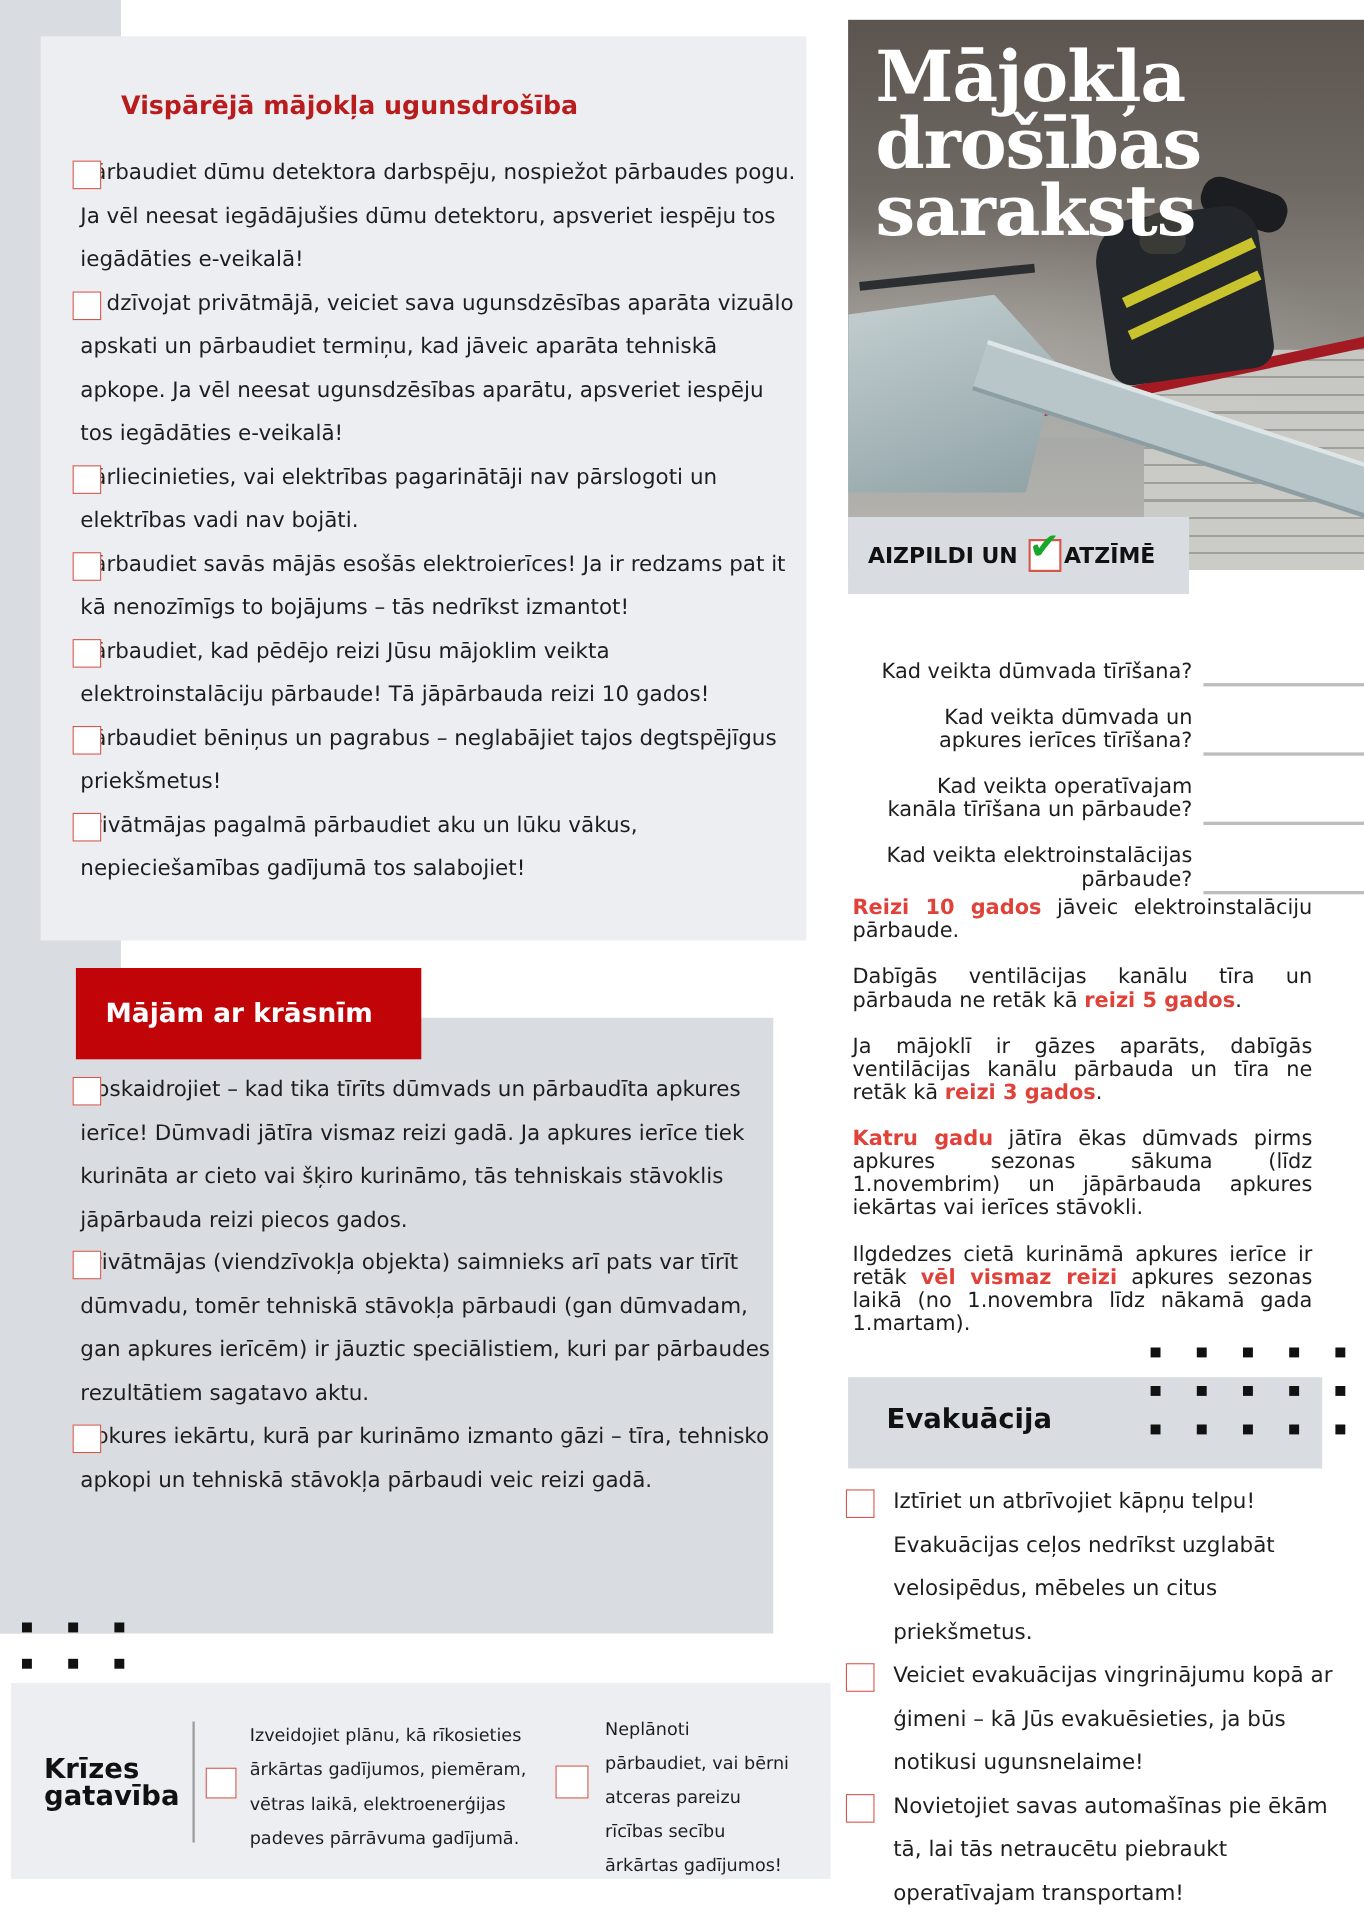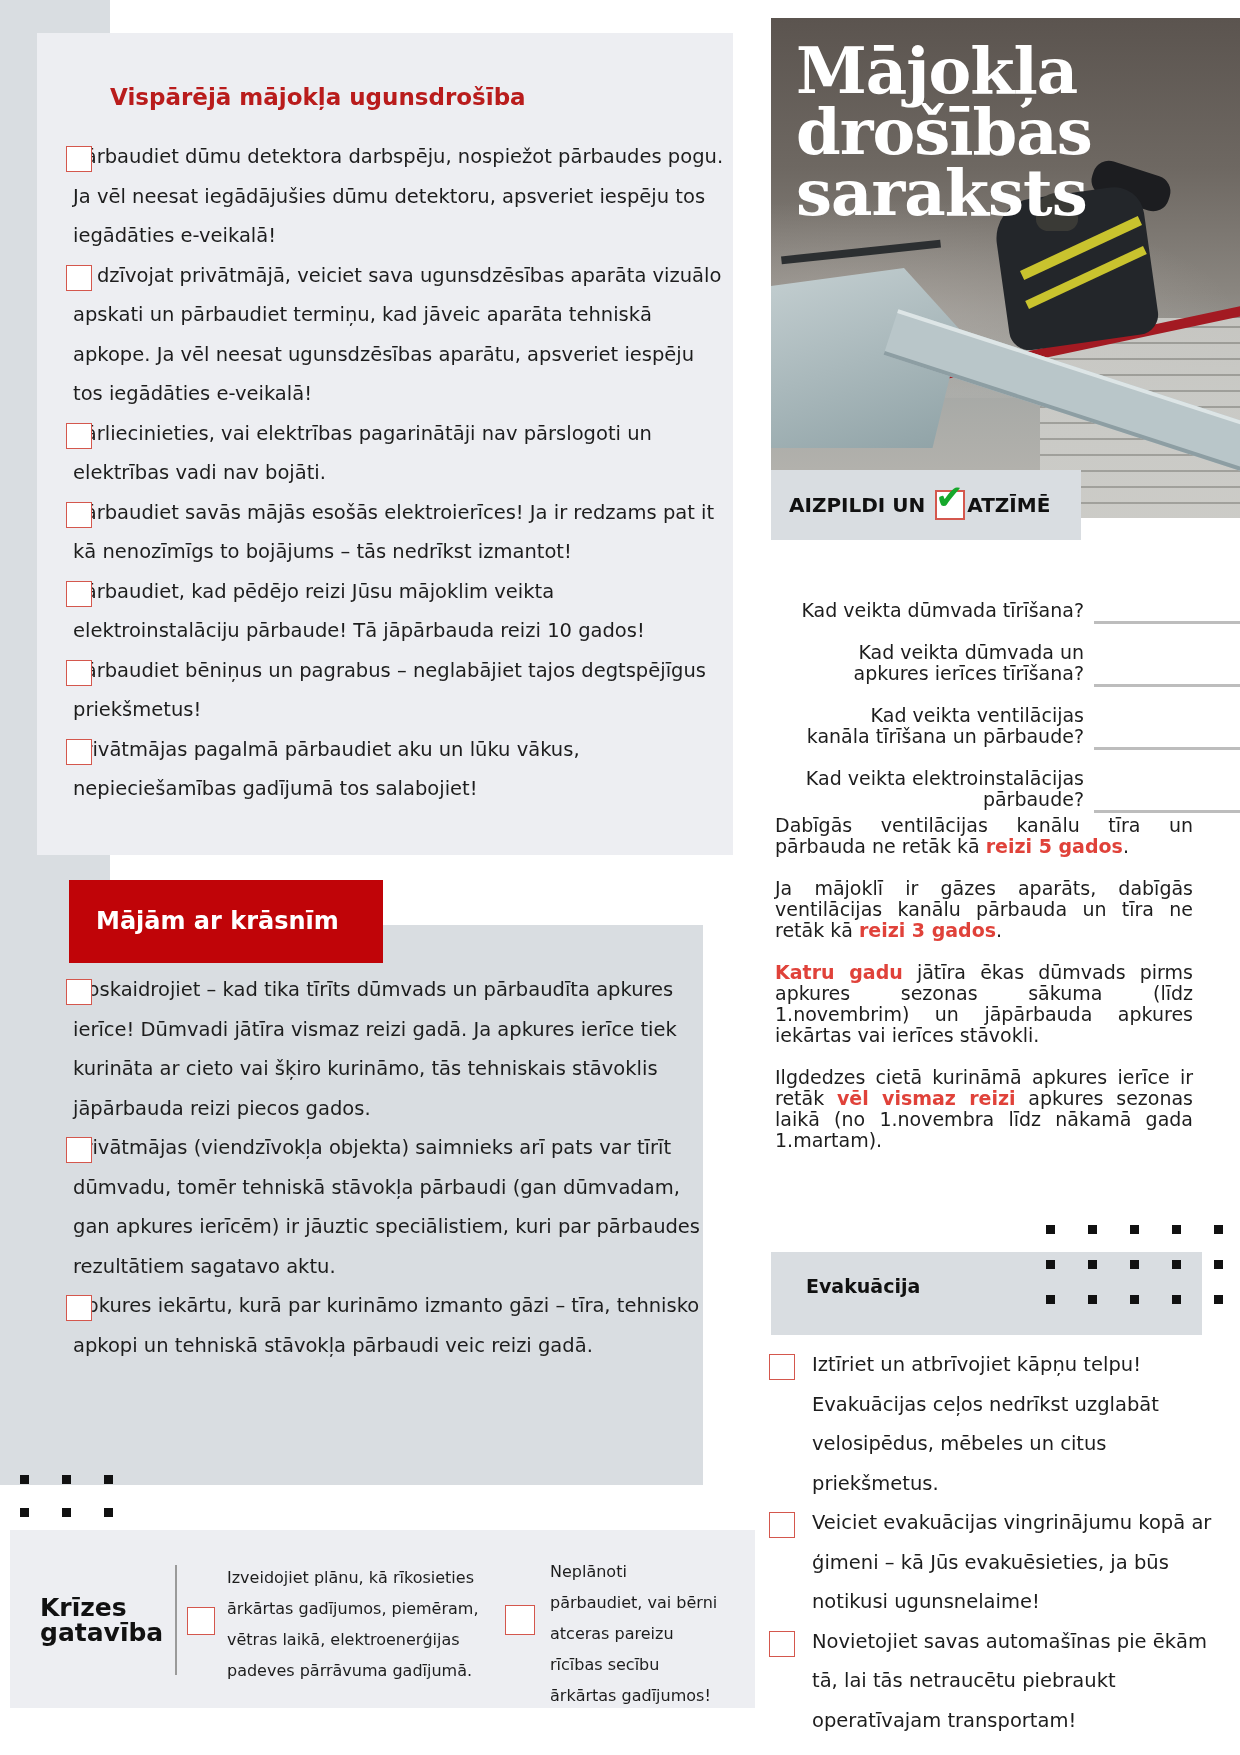--- a/index.html
+++ b/index.html
@@ -54,21 +54,21 @@
   .questions { left: 771px; top: 568px; width: 469px; }
   .q-row { position:relative; height: 63px; }
   .q-text { position:absolute; right: 156px; bottom: 10px; text-align:right; font-size:19px; line-height:21px; color:#1d1d1d; white-space: nowrap; }
   .q-line { position:absolute; left: 323px; right: 0; bottom: 7px; height: 3px; background: #bdbdbd; }
 
   .info { left: 775px; top: 815px; width: 418px; font-size: 19px; line-height: 21px; color:#1d1d1d; text-align: justify; }
   .info p { margin: 0 0 21px 0; }
   .hl { color: #e0423a; font-weight: bold; }
 
   .evac-box { left: 771px; top: 1252px; width: 431px; height: 83px; background: #d9dde1; }
-  .evac-title { left: 806px; top: 1275px; font-weight:bold; font-size:19px; color:#111; }
+  .evac-title { left: 806px; top: 1275px; font-weight:bold; font-size:25px; color:#111; }
   .dots { display:grid; gap: 0; }
   .dot { width: 9px; height: 9px; background: #111; }
 
   .evac-list { left: 740px; top: 1345px; width: 500px; }
   .evac-list li { padding-left: 72px; font-size: 19.5px; line-height: 39.5px; }
   .evac-list .cbox { left: 29px; top: 9px; }
 
   .crisis { left: 10px; top: 1530px; width: 745px; height: 178px; background: #edeef2; }
   .crisis-title { left: 40px; top: 1595px; font-weight: bold; font-size: 25px; line-height: 25px; color: #111; }
   .crisis-divider { left: 175px; top: 1565px; width: 2px; height: 110px; background: #9a9a9a; }
@@ -170,35 +170,36 @@
     </div>
     <div class="q-row">
       <div class="q-text">
         <div>Kad veikta dūmvada un</div>
         <div>apkures ierīces tīrīšana?</div>
       </div>
       <div class="q-line"></div>
     </div>
     <div class="q-row">
       <div class="q-text">
-        <div>Kad veikta ventilācijas</div>
+        <div>Kad veikta operatīvajam</div>
         <div>kanāla tīrīšana un pārbaude?</div>
       </div>
       <div class="q-line"></div>
     </div>
     <div class="q-row">
       <div class="q-text">
         <div>Kad veikta  elektroinstalācijas</div>
         <div>pārbaude?</div>
       </div>
       <div class="q-line"></div>
     </div>
   </div>
 
 <div class="abs info" id="info">
+    <p><span class="hl">Reizi 10 gados</span><span> jāveic elektroinstalāciju pārbaude.</span></p>
     <p><span>Dabīgās ventilācijas kanālu tīra un pārbauda ne retāk kā </span><span class="hl">reizi 5 gados</span><span>.</span></p>
     <p><span>Ja mājoklī ir gāzes aparāts, dabīgās ventilācijas kanālu pārbauda un tīra ne retāk kā </span><span class="hl">reizi 3 gados</span><span>.</span></p>
     <p><span class="hl">Katru gadu</span><span> jātīra ēkas dūmvads pirms apkures sezonas sākuma (līdz 1.novembrim) un jāpārbauda apkures iekārtas vai ierīces stāvokli.</span></p>
     <p><span>Ilgdedzes cietā kurināmā apkures ierīce ir retāk </span><span class="hl">vēl vismaz reizi</span><span> apkures sezonas laikā (no 1.novembra līdz nākamā gada 1.martam).</span></p>
   </div>
 
 <div class="abs evac-box"></div>
 <div class="abs evac-title">Evakuācija</div>
 <div class="abs dots" style="left:1046px; top:1225px; grid-template-columns: repeat(5, 9px); column-gap: 33px; row-gap: 26px;">
   <div class="dot"></div>

